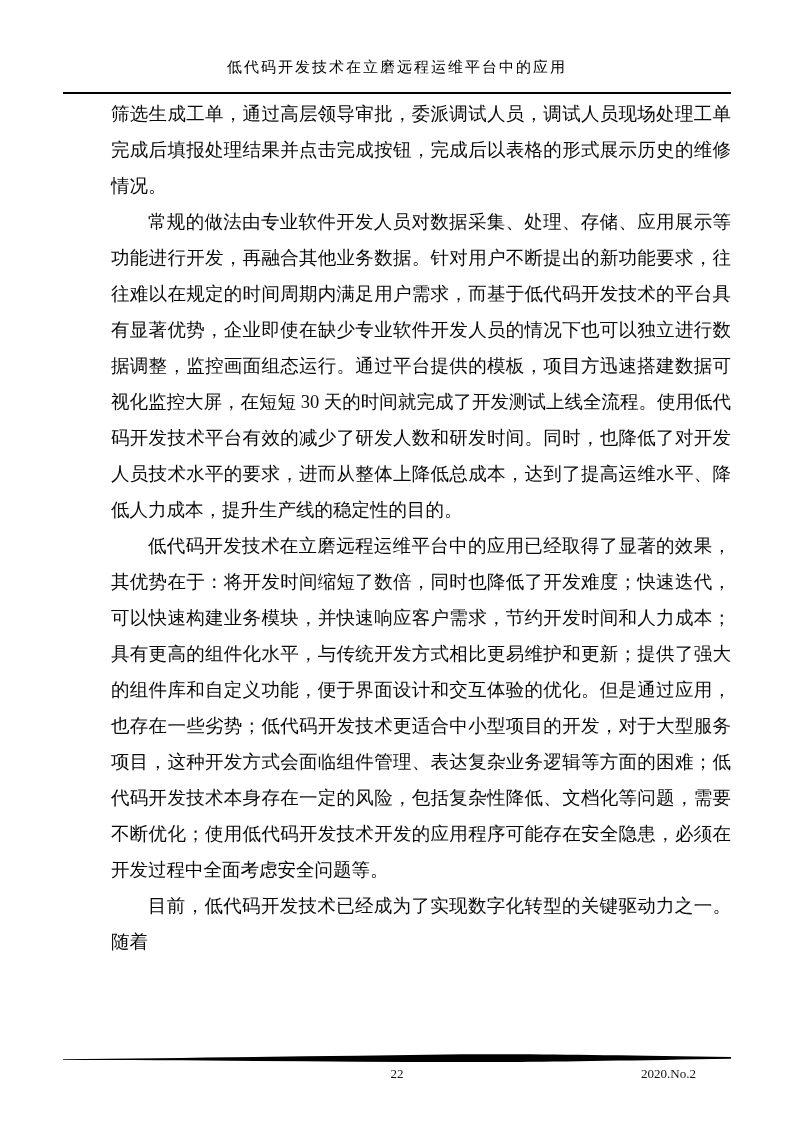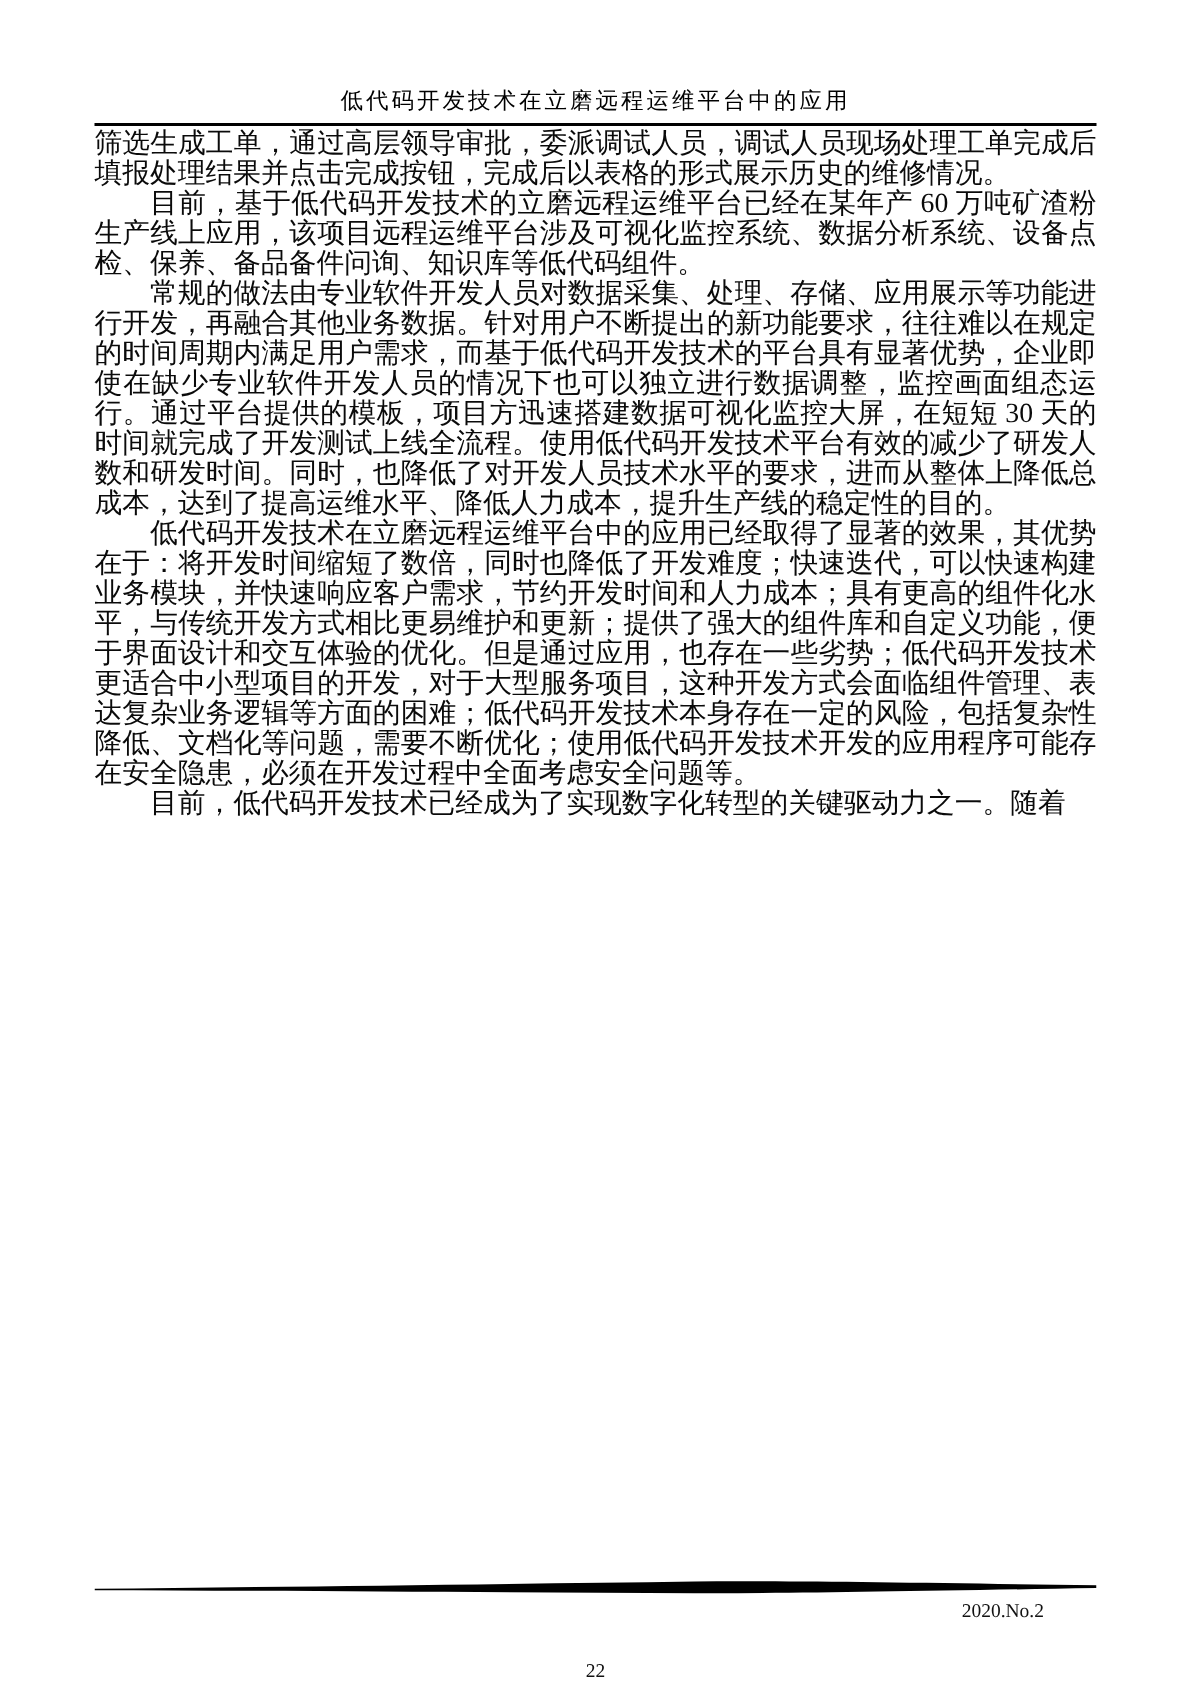--- a/index.html
+++ b/index.html
@@ -17,31 +17,32 @@
   .content {
     position: absolute;
     left: 63px;
     top: 58px;
     width: 668px;
   }
   .running-title {
     font-size: 15px;
     letter-spacing: 2px;
     text-align: center;
-    padding-bottom: 5px;
+    padding-bottom: 15px;
     border-bottom: 2px solid #000000;
     font-weight: normal;
   }
   .body-text { padding-top: 2px; }
   .body-text p {
     font-size: 18.5px;
-    line-height: 20px;
+    line-height: 36px;
     text-align: justify;
     text-justify: inter-character;
     color: #0a0a0a;
+    margin-left: 48px;
   }
   .body-text p.indent { text-indent: 2em; }
   .section-heading {
     font-family: "Liberation Sans", sans-serif;
     font-size: 21px;
     font-weight: bold;
     line-height: 36px;
     margin: 4px 0;
     color: #000000;
   }
@@ -60,42 +61,40 @@
     top: 1066px;
     width: 668px;
     height: 18px;
     font-size: 13px;
     color: #111111;
   }
   .page-number {
     position: absolute;
     left: 50%;
     transform: translateX(-50%);
-    margin-top: 40px;
   }
   .issue-label {
     position: absolute;
     right: 35px;
   }
 </style>
 </head>
 <body>
 
 <div class="page">
 
   <div class="content">
 
     <div class="running-title">低代码开发技术在立磨远程运维平台中的应用</div>
 
     <div class="body-text">
 
       <p>筛选生成工单，通过高层领导审批，委派调试人员，调试人员现场处理工单完成后填报处理结果并点击完成按钮，完成后以表格的形式展示历史的维修情况。</p>
 
 
-      <p class="indent">目前，基于低代码开发技术的立磨远程运维平台已经在某年产 60 万吨矿渣粉生产线上应用，该项目远程运维平台涉及可视化监控系统、数据分析系统、设备点检、保养、备品备件问询、知识库等低代码组件。</p>
 
       <p class="indent">常规的做法由专业软件开发人员对数据采集、处理、存储、应用展示等功能进行开发，再融合其他业务数据。针对用户不断提出的新功能要求，往往难以在规定的时间周期内满足用户需求，而基于低代码开发技术的平台具有显著优势，企业即使在缺少专业软件开发人员的情况下也可以独立进行数据调整，监控画面组态运行。通过平台提供的模板，项目方迅速搭建数据可视化监控大屏，在短短 30 天的时间就完成了开发测试上线全流程。使用低代码开发技术平台有效的减少了研发人数和研发时间。同时，也降低了对开发人员技术水平的要求，进而从整体上降低总成本，达到了提高运维水平、降低人力成本，提升生产线的稳定性的目的。</p>
 
 
       <p class="indent">低代码开发技术在立磨远程运维平台中的应用已经取得了显著的效果，其优势在于：将开发时间缩短了数倍，同时也降低了开发难度；快速迭代，可以快速构建业务模块，并快速响应客户需求，节约开发时间和人力成本；具有更高的组件化水平，与传统开发方式相比更易维护和更新；提供了强大的组件库和自定义功能，便于界面设计和交互体验的优化。但是通过应用，也存在一些劣势；低代码开发技术更适合中小型项目的开发，对于大型服务项目，这种开发方式会面临组件管理、表达复杂业务逻辑等方面的困难；低代码开发技术本身存在一定的风险，包括复杂性降低、文档化等问题，需要不断优化；使用低代码开发技术开发的应用程序可能存在安全隐患，必须在开发过程中全面考虑安全问题等。</p>
 
       <p class="indent">目前，低代码开发技术已经成为了实现数字化转型的关键驱动力之一。随着</p>
 
     </div>
   </div>

